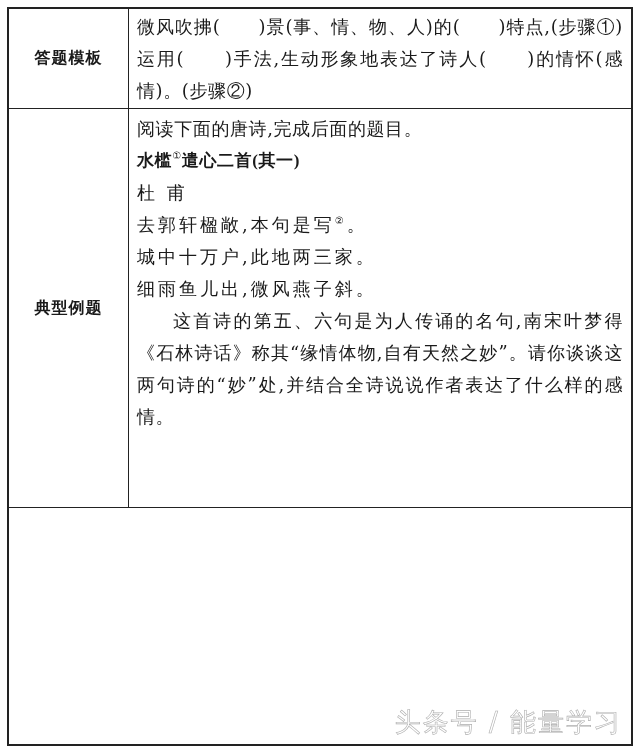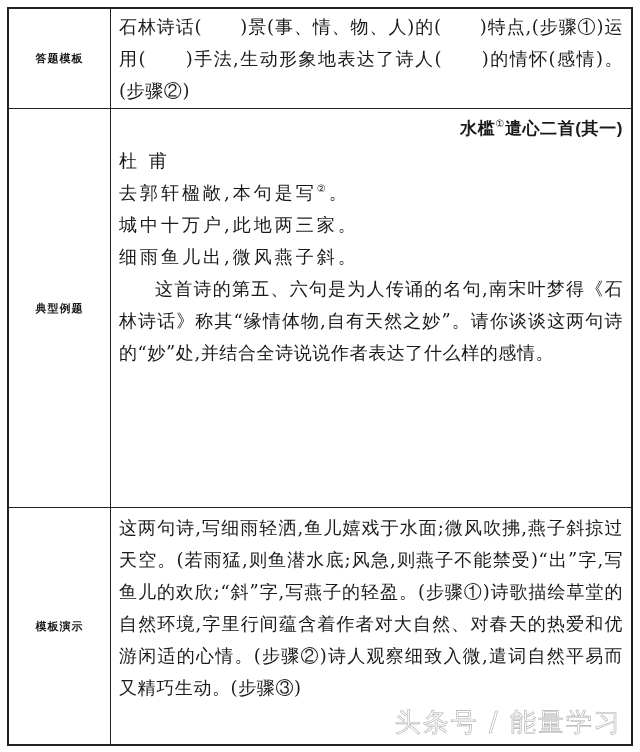--- a/index.html
+++ b/index.html
@@ -5,59 +5,58 @@
   html, body { margin: 0; padding: 0; background: #ffffff; }
   body { width: 640px; height: 752px; position: relative; overflow: hidden;
          font-family: "DejaVu Serif", "Liberation Serif", serif; color: #1a1a1a; }
   .table { position: absolute; left: 7px; top: 7px; width: 626px; height: 739px;
            border: 2px solid #222; box-sizing: border-box; display: flex; flex-direction: column; }
   .row { display: flex; border-bottom: 1.5px solid #222; box-sizing: border-box; }
   .row:last-child { border-bottom: none; }
   .row.r1 { height: 100px; }
   .row.r2 { height: 399px; }
   .row.r3 { flex: 1; }
-  .label { width: 102px; border-right: 1.5px solid #222; box-sizing: border-box;
+  .label { width: 120px; border-right: 1.5px solid #222; box-sizing: border-box;
            display: flex; align-items: center; justify-content: center;
            font-family: "DejaVu Sans", "Liberation Sans", sans-serif; font-weight: bold;
-           font-size: 11px; letter-spacing: 1px; }
+           font-size: 16px; letter-spacing: 1px; }
   .content { flex: 1; padding: 4px 8px 0 8px; box-sizing: border-box;
              font-size: 18px; line-height: 32px; letter-spacing: 0.6px; text-align: justify; }
   .r1 .content { padding-top: 2px; }
-  .poem-title { font-family: Liberation Sans, sans-serif; font-weight: bold;
-                font-size: 17px; text-align: right; line-height: 32px; }
+  .poem-title { font-family: Liberation Serif, serif; font-weight: bold;
+                font-size: 17px; text-align: left; line-height: 32px; }
   .poem-author, .poem-line { text-align: left; line-height: 32px; letter-spacing: 3px; }
   .sup { font-size: 10px; vertical-align: super; line-height: 0; font-weight: normal; }
   .indent { text-indent: 2em; }
   .note-label { font-weight: bold; font-family: "DejaVu Sans", "Liberation Sans", sans-serif; }
   .watermark { position: absolute; right: 18px; bottom: 12px; font-family: "DejaVu Sans", "Liberation Sans", sans-serif;
                font-size: 26px; color: rgba(120,120,120,0.45); letter-spacing: 2px;
                -webkit-text-stroke: 0.6px rgba(90,90,90,0.5); color: rgba(255,255,255,0.7); margin-left: 46px; }
 </style>
 </head>
 <body>
 
 <div class="table">
 
   <div class="row r1">
     <div class="label">答题模板</div>
-    <div class="content">石林诗话(　　)景(事、情、物、人)的(　　)特点,(步骤①)运用(　　)手法,生动形象地表达了诗人(　　)的情怀(感情)。(步骤②)</div>
+    <div class="content">微风吹拂(　　)景(事、情、物、人)的(　　)特点,(步骤①)运用(　　)手法,生动形象地表达了诗人(　　)的情怀(感情)。(步骤②)</div>
   </div>
 
   <div class="row r2">
     <div class="label">典型例题</div>
     <div class="content">
+      <div>阅读下面的唐诗,完成后面的题目。</div>
       <div class="poem-title"><span>水槛</span><span class="sup">①</span><span>遣心二首(其一)</span></div>
       <div class="poem-author">杜 甫</div>
       <div class="poem-line"><span>去郭轩楹敞,本句是写</span><span class="sup">②</span><span>。</span></div>
       <div class="poem-line">城中十万户,此地两三家。</div>
       <div class="poem-line">细雨鱼儿出,微风燕子斜。</div>
       <div class="indent">这首诗的第五、六句是为人传诵的名句,南宋叶梦得《石林诗话》称其“缘情体物,自有天然之妙”。请你谈谈这两句诗的“妙”处,并结合全诗说说作者表达了什么样的感情。</div>
     </div>
   </div>
 
   <div class="row r3">
-    <div class="label">模板演示</div>
-    <div class="content">这两句诗,写细雨轻洒,鱼儿嬉戏于水面;微风吹拂,燕子斜掠过天空。(若雨猛,则鱼潜水底;风急,则燕子不能禁受)“出”字,写鱼儿的欢欣;“斜”字,写燕子的轻盈。(步骤①)诗歌描绘草堂的自然环境,字里行间蕴含着作者对大自然、对春天的热爱和优游闲适的心情。(步骤②)诗人观察细致入微,遣词自然平易而又精巧生动。(步骤③)</div>
   </div>
 
 </div>
 
 <div class="watermark">头条号 / 能量学习</div>
 
 </body></html>

